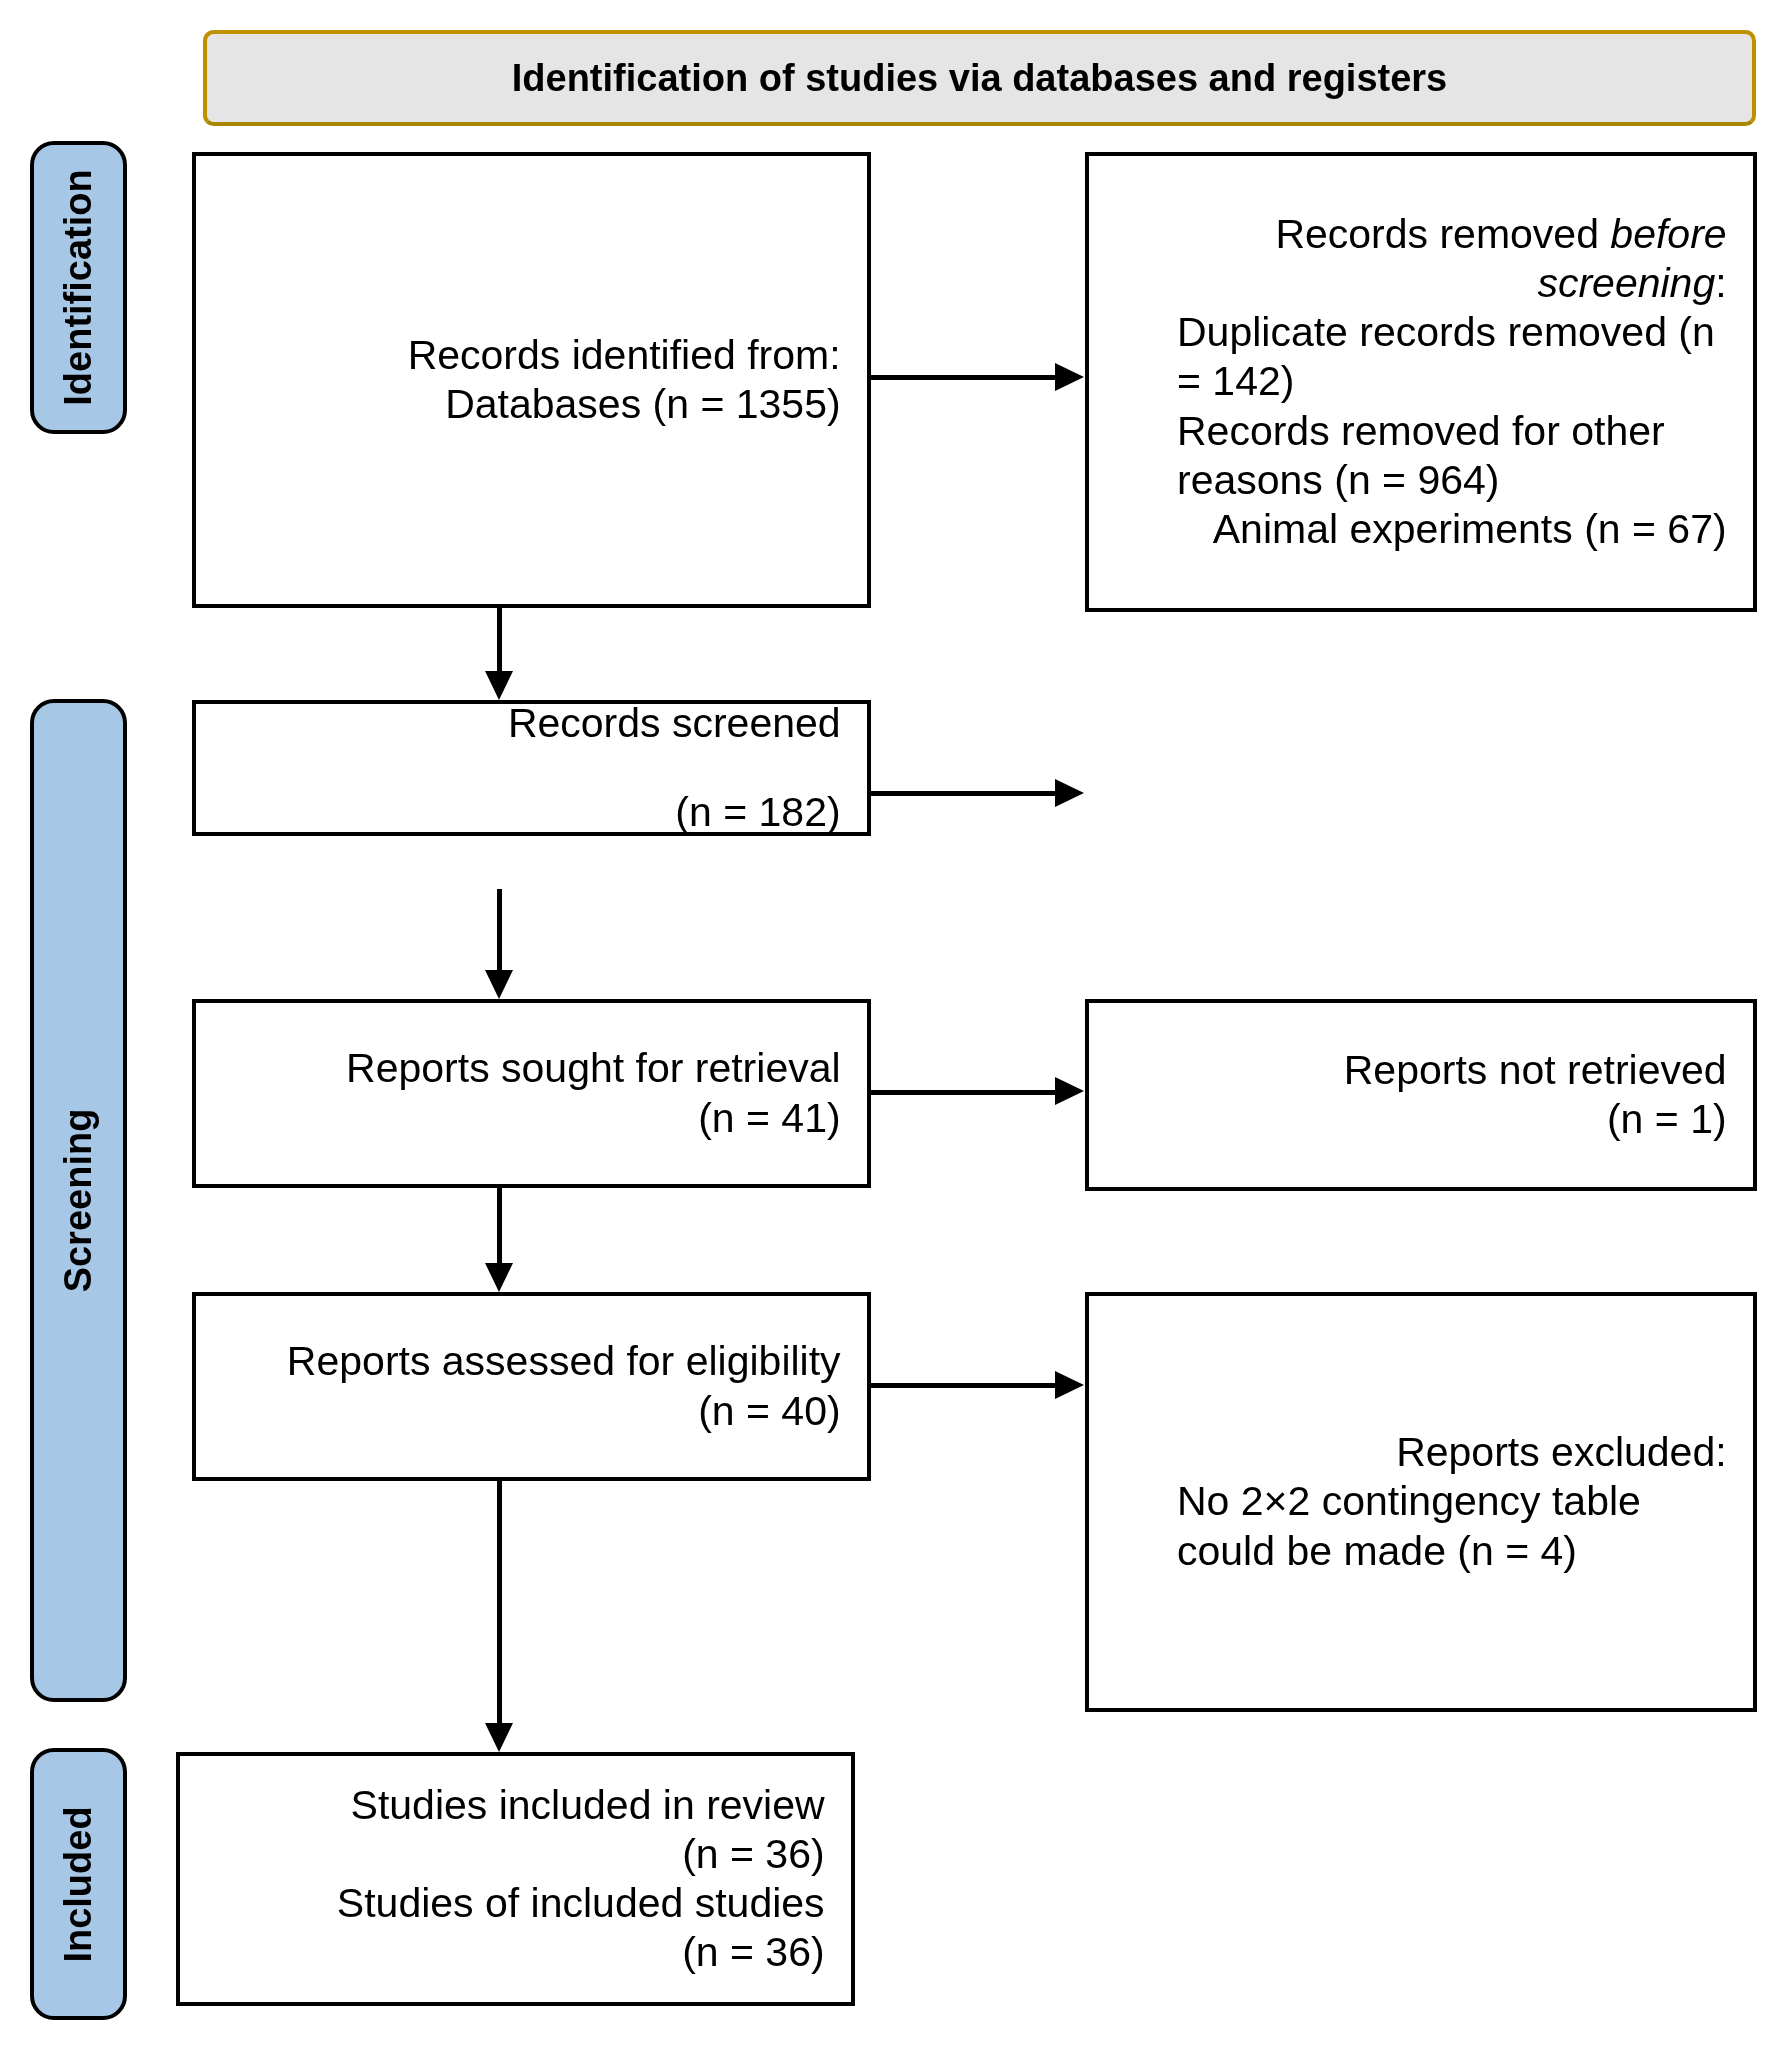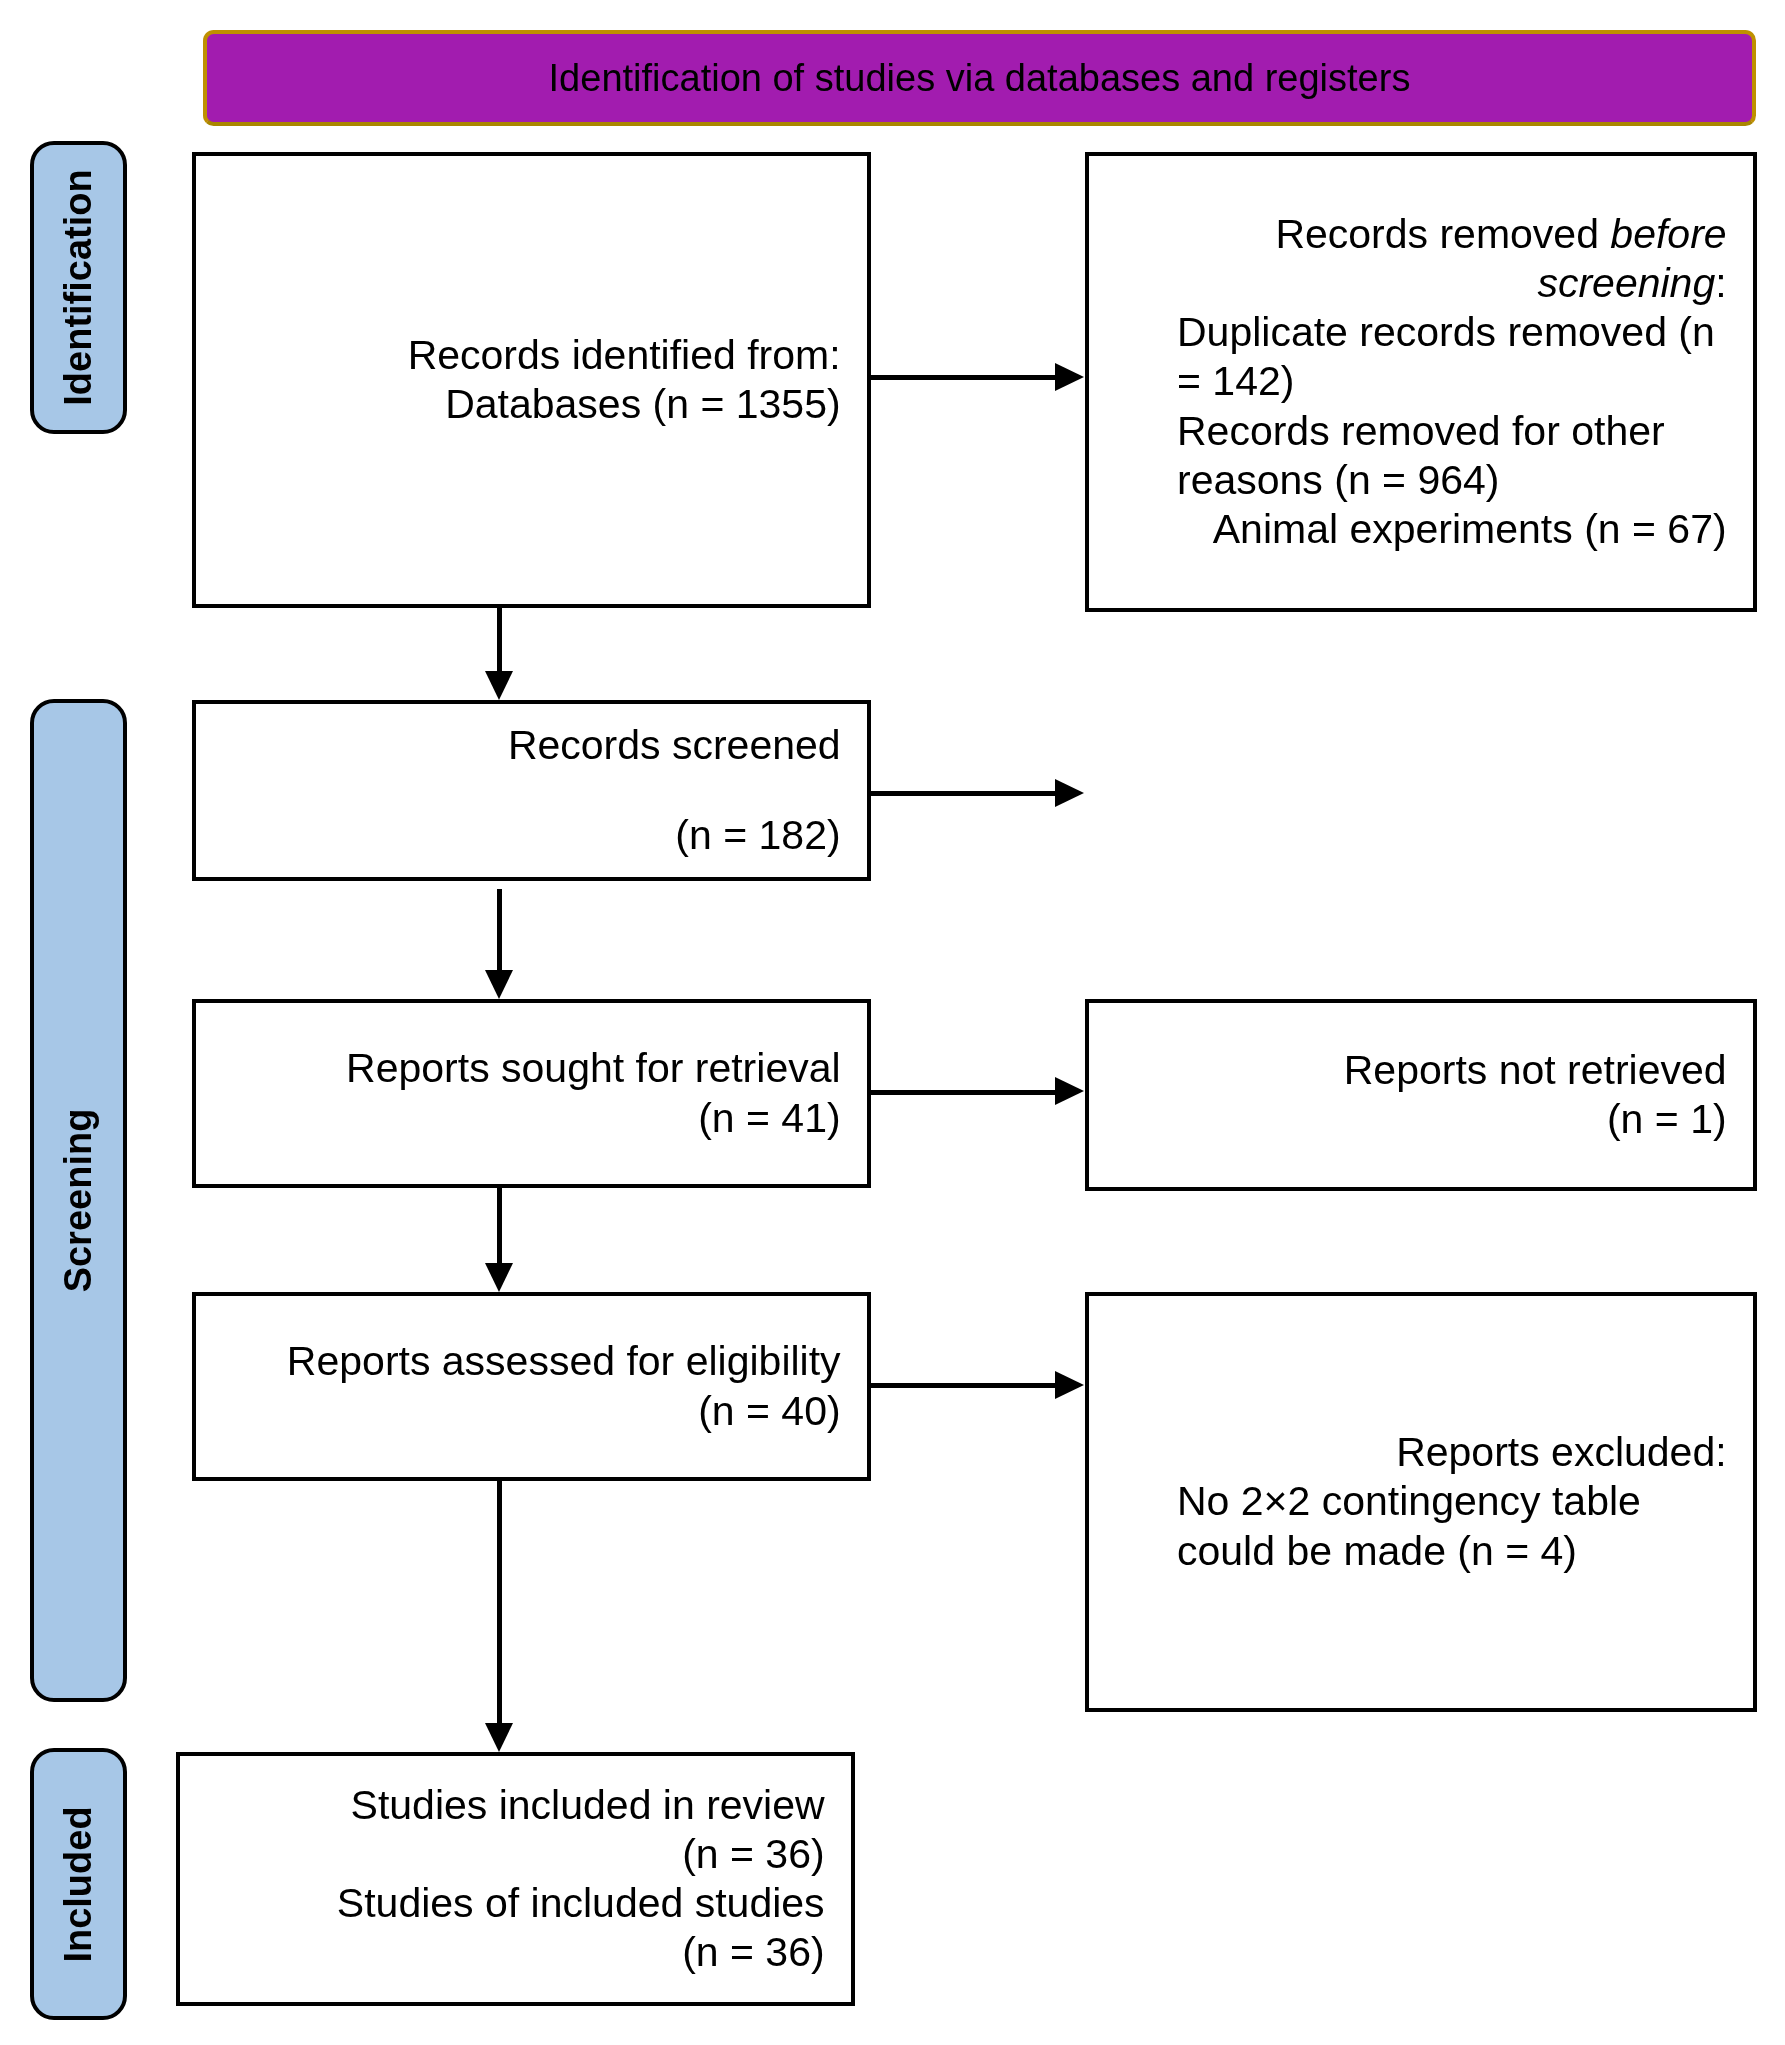--- a/index.html
+++ b/index.html
@@ -1,20 +1,20 @@
 <!DOCTYPE html>
 <html style="font-size:10.6px"><head>
 <meta charset="utf-8">
 <style>
   html,body{margin:0;padding:0;background:#ffffff;}
   body{font-family:"Liberation Sans","DejaVu Sans",sans-serif;}
   #canvas{position:relative;width:1785px;height:2046px;background:#ffffff;overflow:hidden;}
   .abs{position:absolute;align-items:flex-end;}
-  .banner{background:#a21caf;border:4.6px solid #BF9000;border-bottom-color:#A98600;border-radius:10.6px;
-          display:flex;align-items:center;justify-content:center;font-weight:normal;font-size:38px;
+  .banner{background:#e5e5e5;border:4.6px solid #BF9000;border-bottom-color:#A98600;border-radius:10.6px;
+          display:flex;align-items:center;justify-content:center;font-weight:bold;font-size:38px;
           color:#000;box-sizing:border-box;}
   .side{background:#A7C7E7;border:4.6px solid #000;border-radius:24px;box-sizing:border-box;
         display:flex;align-items:center;justify-content:center;}
   .side .vtext{transform:rotate(-90deg);white-space:nowrap;font-weight:bold;font-size:38px;color:#000;}
   .box{background:#ffffff;border:4.6px solid #000;box-sizing:border-box;display:flex;flex-direction:column;
        justify-content:center;padding:13.2px 26.4px 13.2px 38px;font-size:41px;line-height:1.2;color:#000;}
   .line{white-space:normal;}
   .indent{padding-left:50px;}
   .it{font-style:italic;}
   .hline{position:absolute;height:4.6px;background:#000;}
@@ -41,21 +41,21 @@
   </div>
   <div class="side abs" style="left:30px;top:1748px;width:97px;height:272px;">
     <span class="vtext">Included</span>
   </div>
 
   <div class="box abs" style="left:192px;top:152px;width:679px;height:456px;">
     <div class="line">Records identified from:</div>
     <div class="line indent">Databases (n = 1355)</div>
   </div>
 
-  <div class="box abs" style="left:192px;top:700px;width:679px;height:181px;gap:40px;">
+  <div class="box abs" style="left:192px;top:700px;width:679px;height:136px;gap:40px;">
     <div class="line">Records screened</div>
     <div class="line">(n = 182)</div>
   </div>
 
   <div class="box abs" style="left:192px;top:999px;width:679px;height:189px;">
     <div class="line">Reports sought for retrieval</div>
     <div class="line">(n = 41)</div>
   </div>
 
   <div class="box abs" style="left:192px;top:1292px;width:679px;height:189px;">

